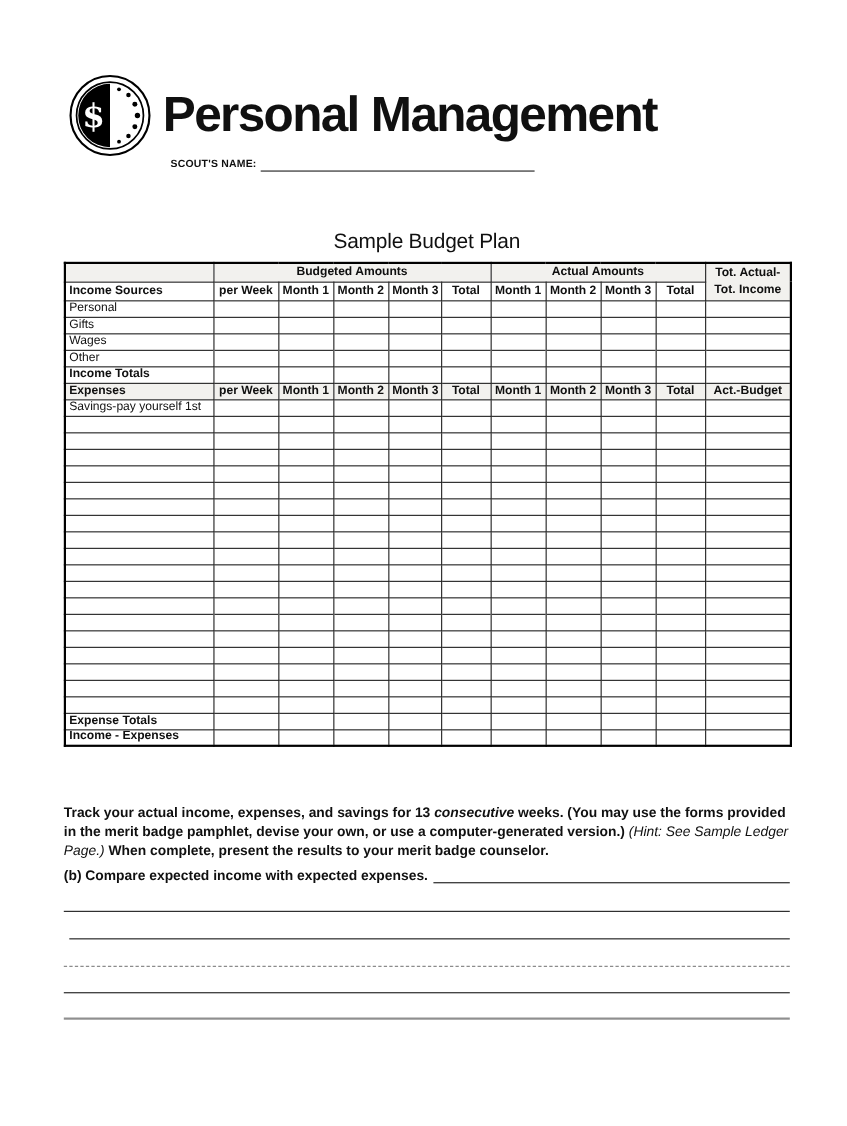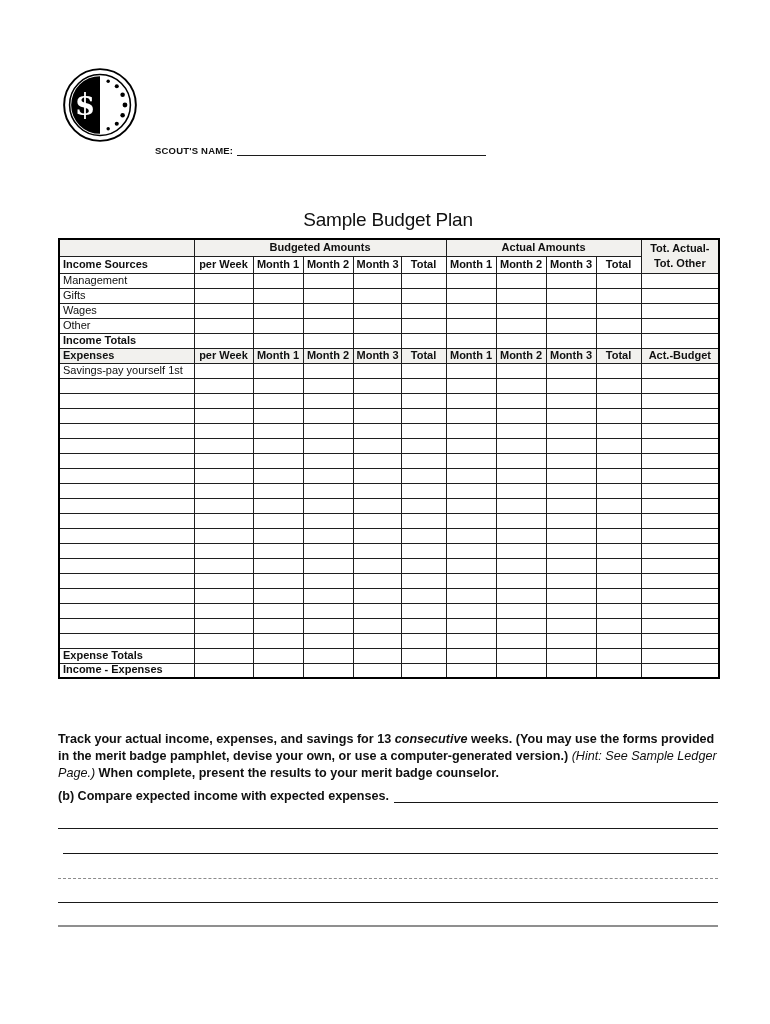--- a/index.html
+++ b/index.html
@@ -15,21 +15,21 @@
   }
   
   .logo { position: absolute; left: 60px; top: 66px; width: 80px; height: 78px; }
   .doc-title {
     position: absolute; left: 148px; top: 78px;
     font-size: 45px; font-weight: bold; letter-spacing: -1.5px;
     white-space: nowrap;
   }
   .scout-row {
     position: absolute; left: 155px; top: 144px; width: 331px;
-    display: flex; align-items: center;
+    display: flex; align-items: flex-start;
   }
   .scout-label { font-size: 9.5px; font-weight: 600; letter-spacing: .2px; white-space: nowrap; }
   .scout-line { flex: 1; margin-left: 4px; height: 12px; border-bottom: 1.3px solid #1c1c1c; }
   
   .section-a {
     position: absolute; left: 58px; top: 181px; width: 662px;
     font-size: 12.5px; font-weight: bold;
   }
   .table-title {
     position: absolute; left: 58px; top: 209px; width: 660px;
@@ -87,20 +87,21 @@
       <circle cx="60.5" cy="19.5" r="2.2"></circle>
       <circle cx="71.5" cy="26" r="2.6"></circle>
       <circle cx="79" cy="37" r="2.9"></circle>
       <circle cx="82" cy="50" r="3.1"></circle>
       <circle cx="79" cy="63" r="2.9"></circle>
       <circle cx="71.5" cy="74" r="2.6"></circle>
       <circle cx="60.5" cy="80.5" r="2.2"></circle>
     </g>
   </svg>
 
+  <h1 class="doc-title">Personal Management</h1>
 
   <div class="scout-row">
     <span class="scout-label">SCOUT'S NAME:</span>
     <span class="scout-line"></span>
   </div>
 
 
   <h2 class="table-title">Sample Budget Plan</h2>
 
   <table class="budget">
@@ -117,39 +118,39 @@
         <col style="width:45px">
         <col style="width:78px">
     </colgroup>
     <thead>
       <tr class="shaded">
         <td></td>
         <td colspan="5" class="center bold">Budgeted Amounts</td>
         <td colspan="4" class="center bold">Actual Amounts</td>
         <td rowspan="2" class="tot-cell last-col" style="white-space:normal; line-height:1.4;margin-top:12px;">
           <div>Tot. Actual-</div>
-          <div>Tot. Other</div>
+          <div>Tot. Income</div>
         </td>
       </tr>
       <tr>
         <td class="bold">Income Sources</td>
         <td class="center bold">per Week</td>
         <td class="center bold">Month 1</td>
         <td class="center bold">Month 2</td>
         <td class="center bold">Month 3</td>
         <td class="center bold">Total</td>
         <td class="center bold">Month 1</td>
         <td class="center bold">Month 2</td>
         <td class="center bold">Month 3</td>
         <td class="center bold">Total</td>
       </tr>
     </thead>
     <tbody id="budget-body">
         <tr>
-          <td>Management</td>
+          <td>Personal</td>
           <td></td>
           <td></td>
           <td></td>
           <td></td>
           <td></td>
           <td></td>
           <td></td>
           <td></td>
           <td></td>
           <td class="last-col"></td>

